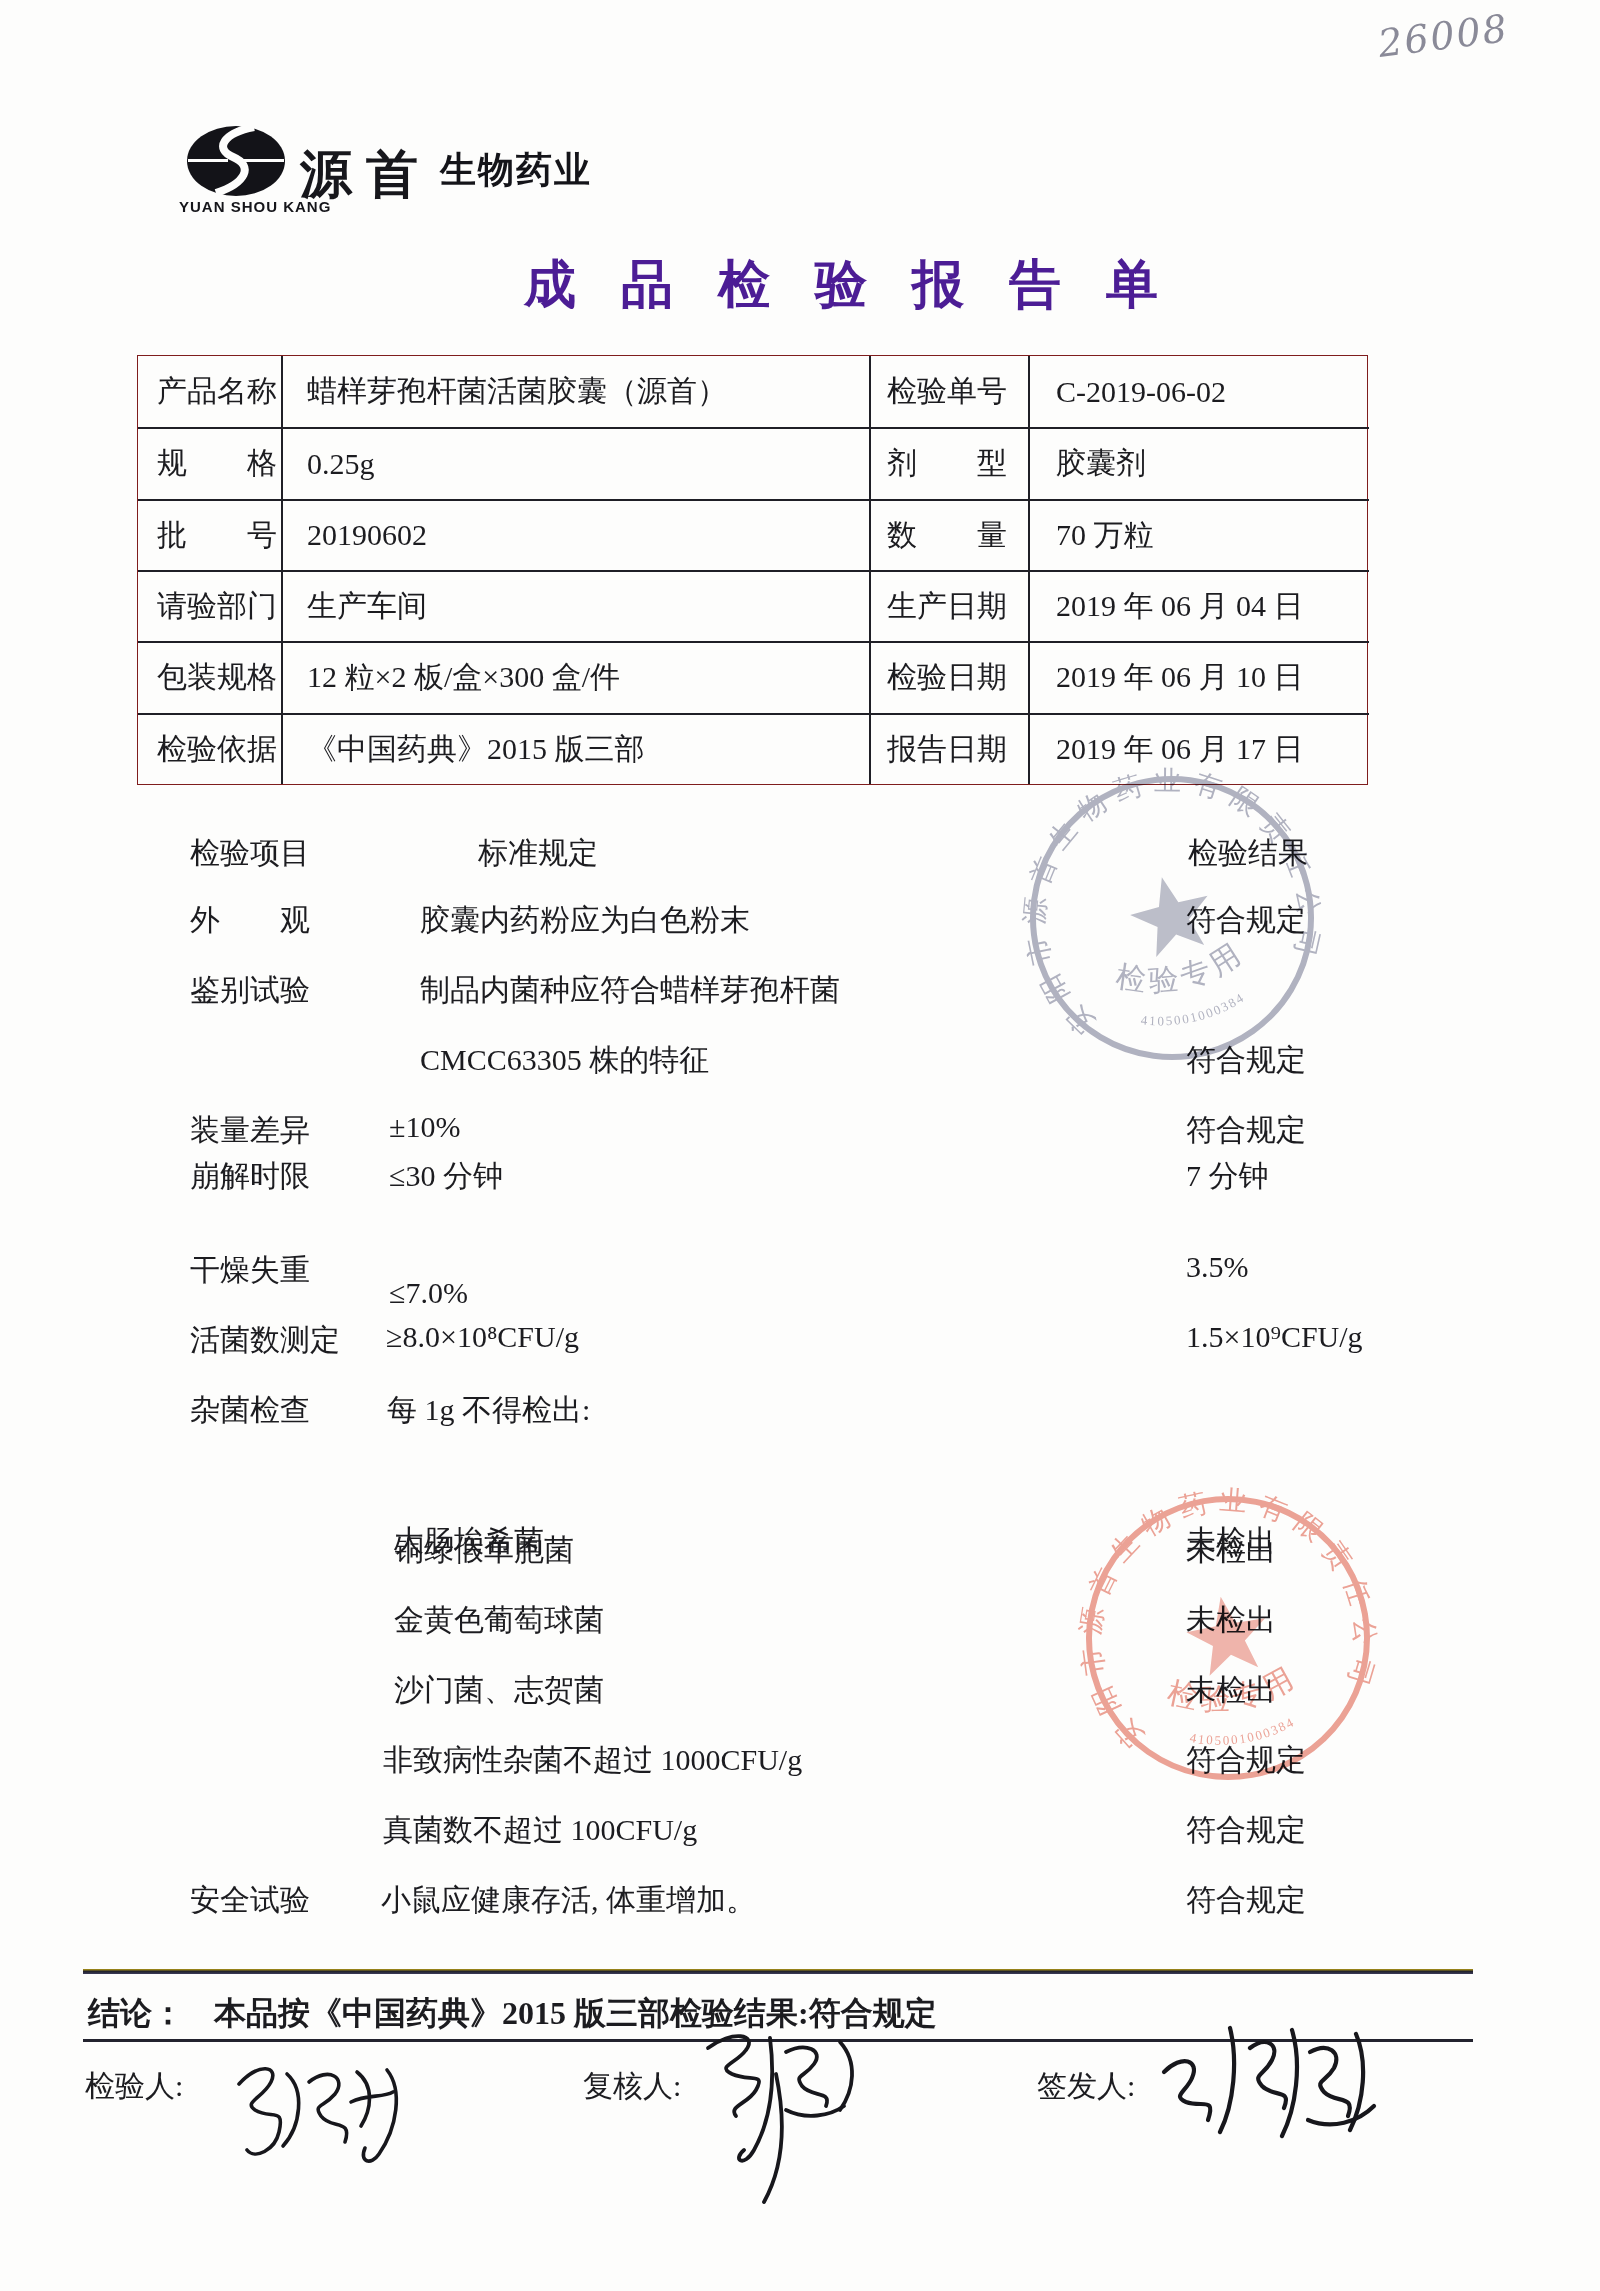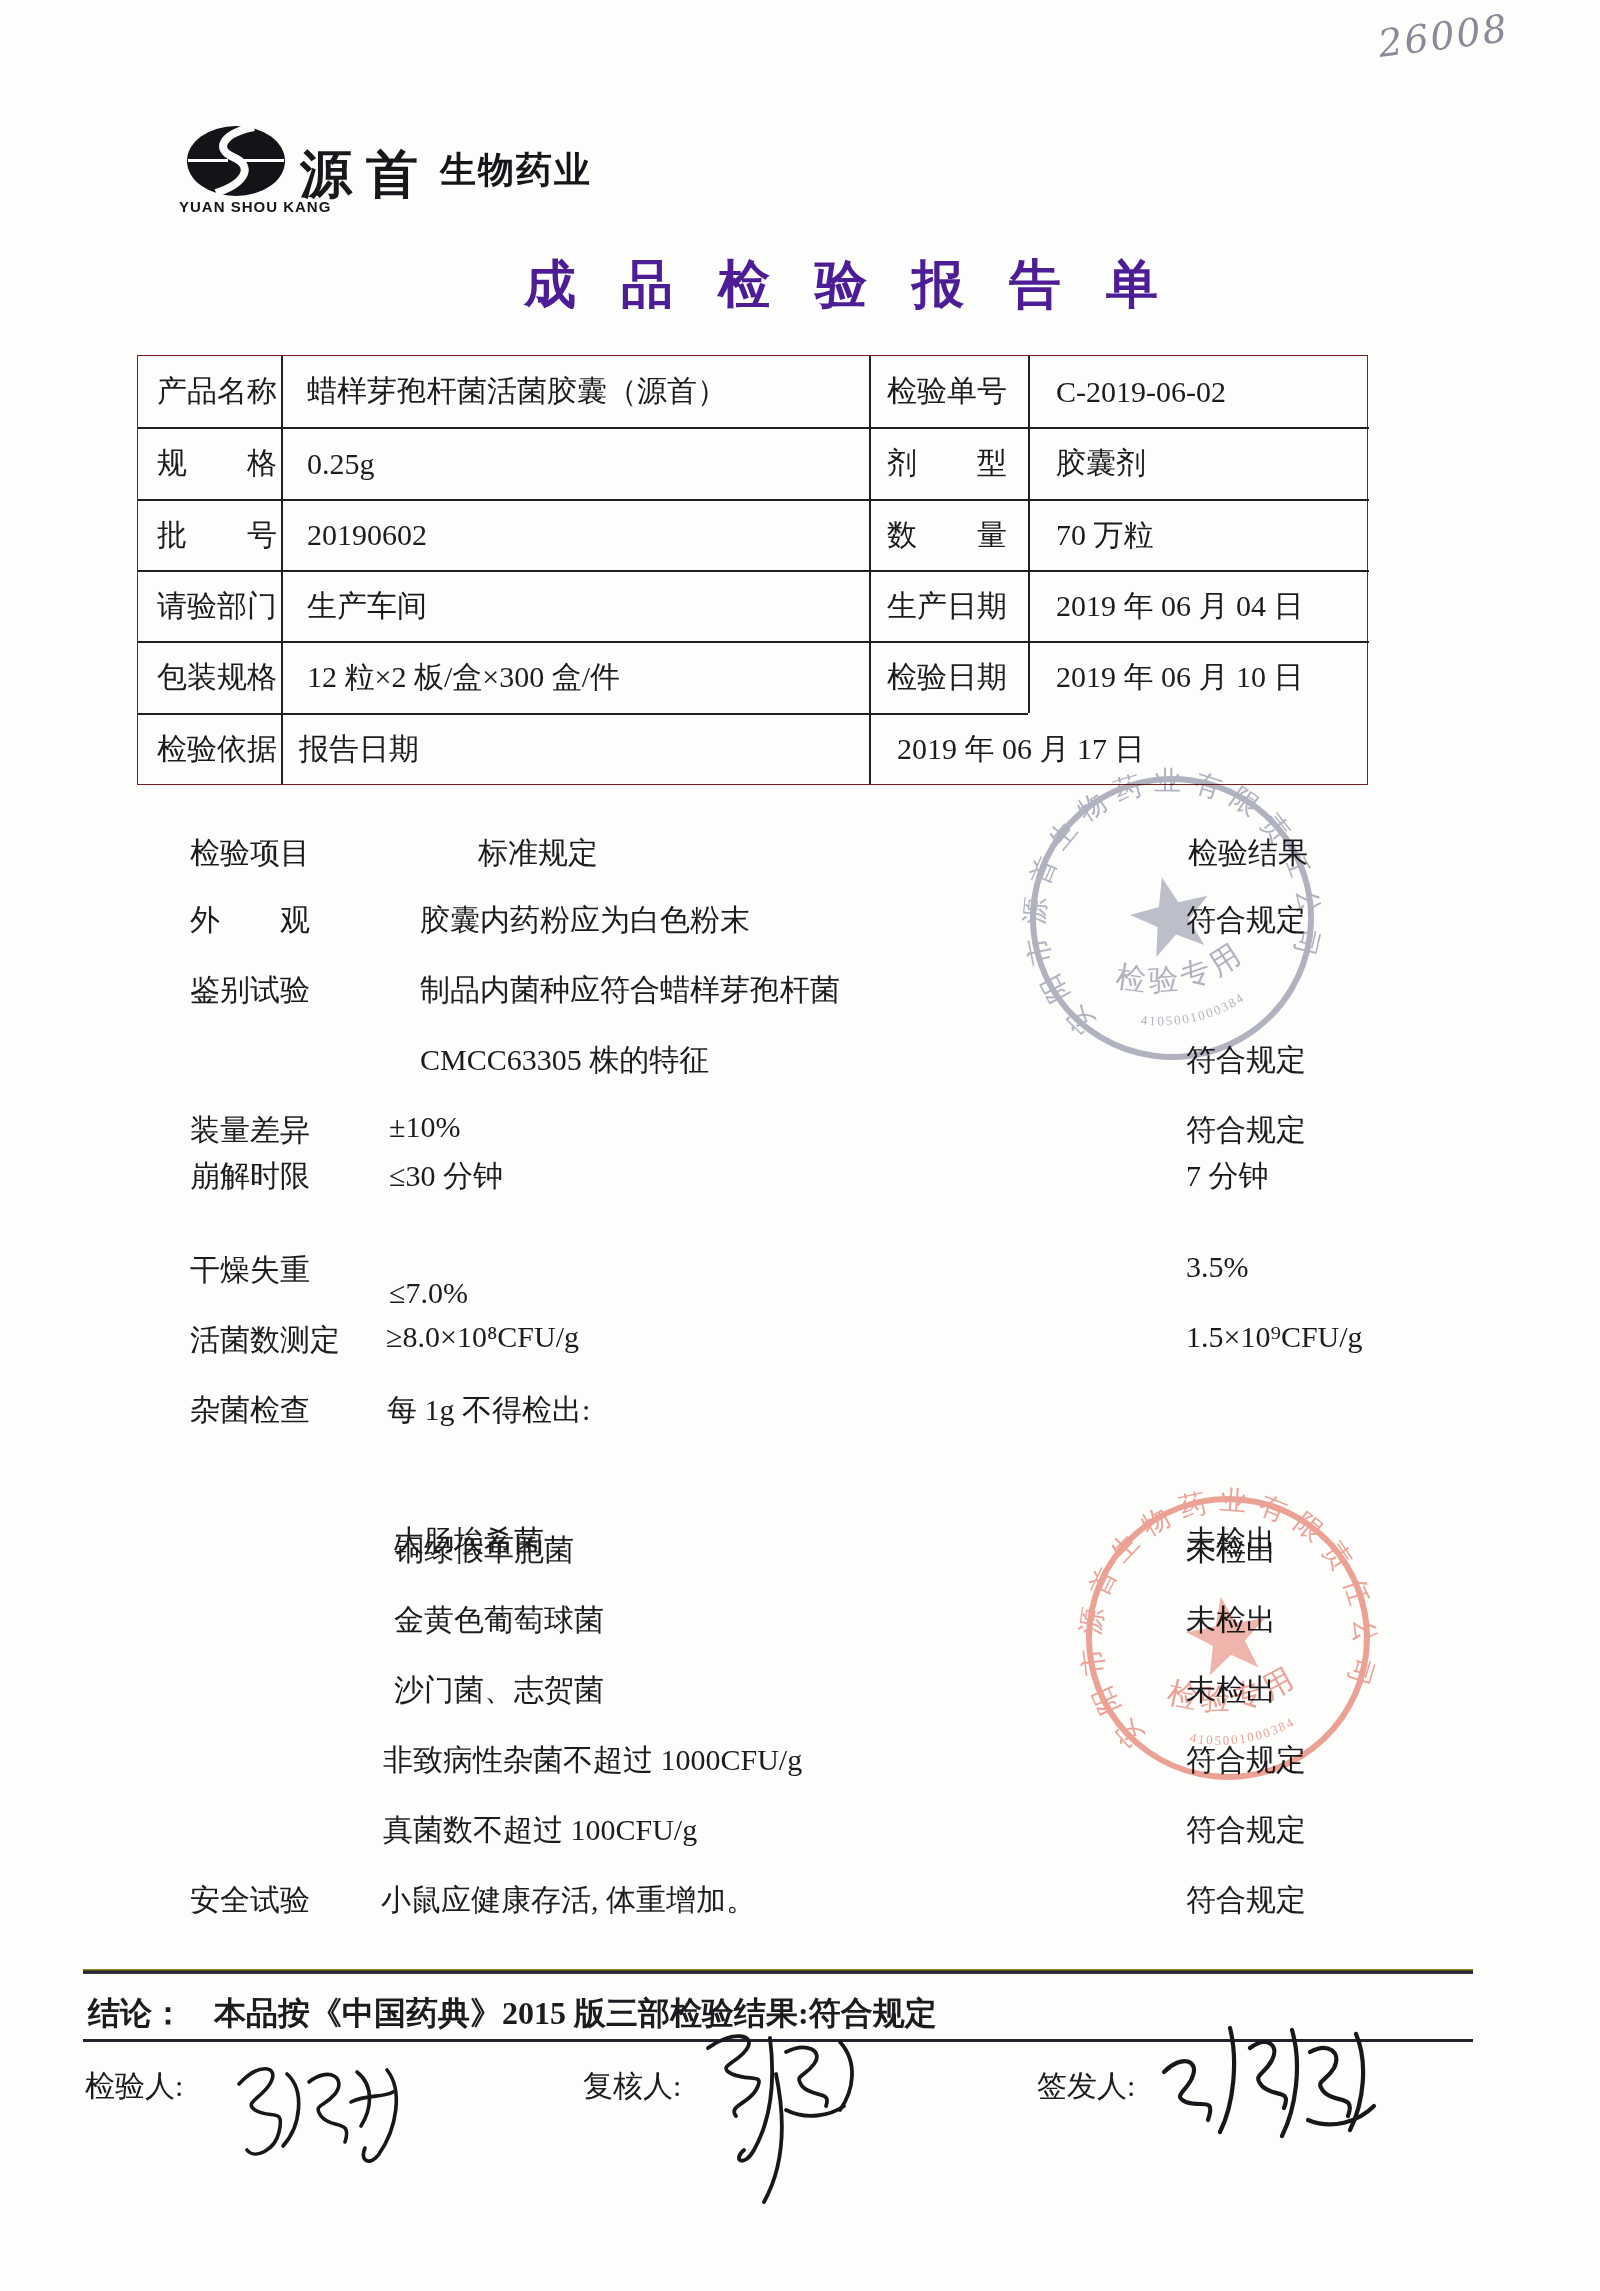--- a/index.html
+++ b/index.html
@@ -129,20 +129,21 @@
   <div class="cell val1">生产车间</div>
   <div class="cell lab2">生产日期</div>
   <div class="cell val2">2019 年 06 月 04 日</div>
 
   <div class="cell lab1 c0">包装规格</div>
   <div class="cell val1">12 粒×2 板/盒×300 盒/件</div>
   <div class="cell lab2">检验日期</div>
   <div class="cell val2">2019 年 06 月 10 日</div>
 
   <div class="cell lab1 c0">检验依据</div>
+  <div class="cell val1">《中国药典》2015 版三部</div>
   <div class="cell lab2">报告日期</div>
   <div class="cell val2">2019 年 06 月 17 日</div>
 </div>
 
 <div class="abs items-header" style="left:0;top:833px;width:1600px;height:44px;">
   <span style="left:190px;">检验项目</span>
   <span style="left:478px;">标准规定</span>
   <span style="left:1188px;">检验结果</span>
 </div>
 

